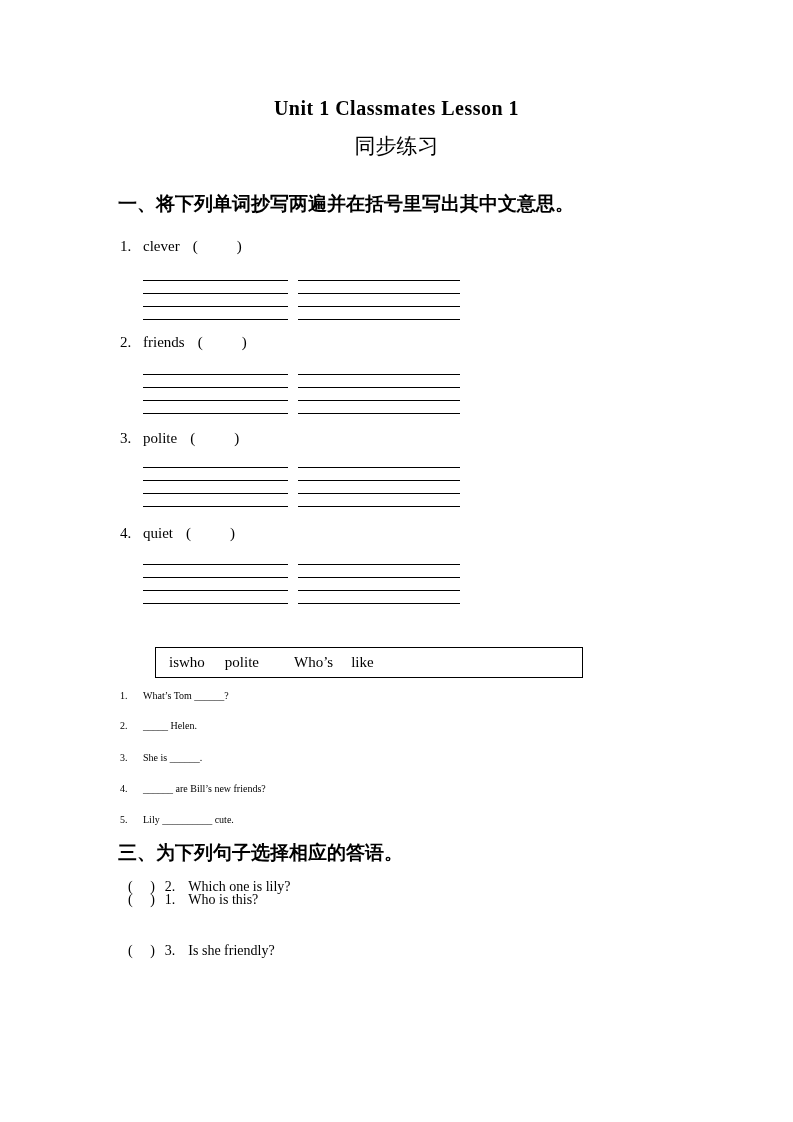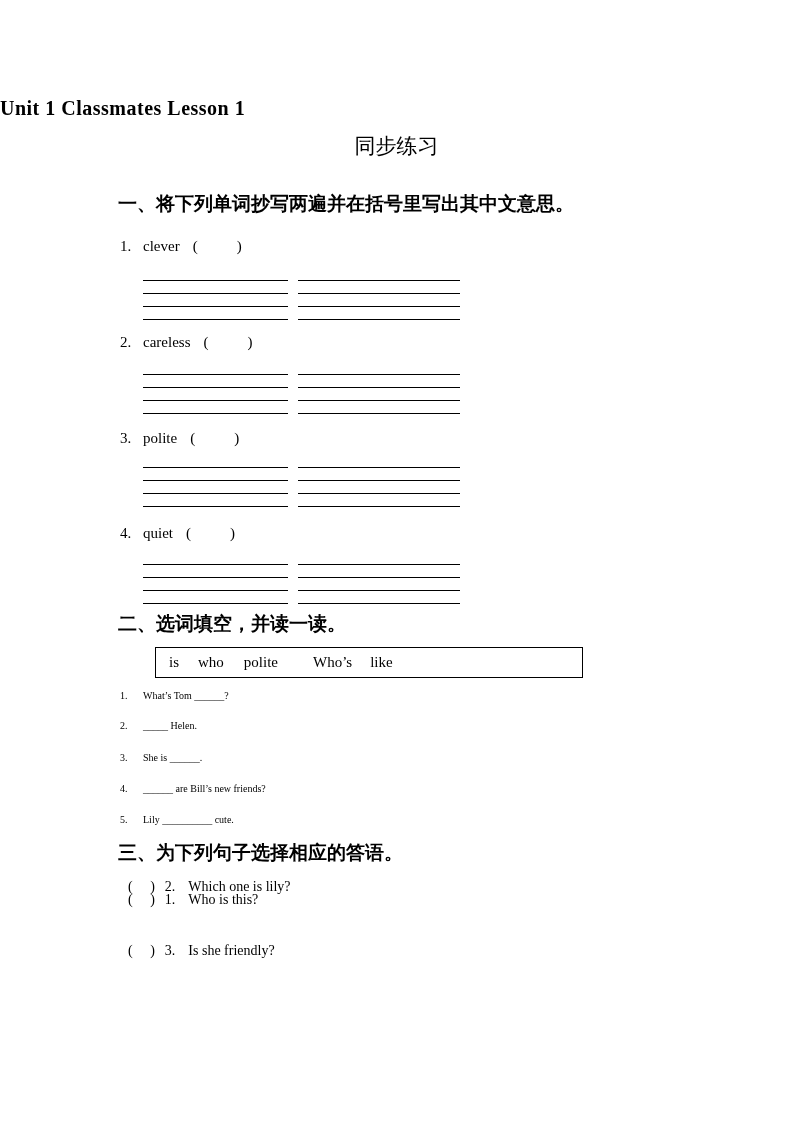--- a/index.html
+++ b/index.html
@@ -4,21 +4,21 @@
 <style>
   html,body { margin:0; padding:0; background:#e8e8e8; }
   .page {
     position:relative; width:793px; height:1122px; margin:0 auto;
     background:#ffffff; color:#000000;
     font-family:"Liberation Serif", serif; overflow:hidden;
   }
   .abs { position:absolute; }
 
   .title {
-    top:97px; left:0; width:100%; text-align:left;
+    top:97px; left:0; width:100%; text-align:center;
     font-size:20px; font-weight:bold; letter-spacing:0.5px;font-family:Liberation Serif, serif;
   }
   .subtitle {
     top:132px; left:0; width:100%; text-align:center;
     font-family:"Liberation Sans", sans-serif;
     font-size:21px; font-weight:normal;
   }
   .sec-heading {
     left:118px; font-family:"Liberation Sans", sans-serif;
     font-size:19px; font-weight:bold; white-space:nowrap;
@@ -43,21 +43,21 @@
   .write-grid .row { display:flex; gap:10px; }
   .write-grid .cell { height:12px; border-bottom:1.6px solid #000; }
   .write-grid .cell.l { width:145px; }
   .write-grid .cell.r { width:162px; }
 
   .word-box {
     left:155px; top:647px; width:413px; height:29px;
     border:1.8px solid #000; font-size:15px; line-height:29px;
     padding-left:13px; white-space:nowrap;
   }
-  .word-box span:nth-of-type(1) { margin-right:19px; }
+  .word-box span:nth-of-type(1) { }
   .word-box span:nth-of-type(2) { margin-right:20px; }
   .word-box span:nth-of-type(3) { margin-right:35px; }
   .word-box span:nth-of-type(4) { margin-right:18px; }
 
   .s2-item { left:120px; font-size:10px; white-space:nowrap; }
   #s2-item-1 { top:690px; }
   #s2-item-2 { top:720px; }
   #s2-item-3 { top:752px; }
   #s2-item-4 { top:783px; }
   #s2-item-5 { top:814px; }
@@ -96,21 +96,21 @@
         <div class="cell l"></div>
         <div class="cell r"></div>
       </div>
     <div class="row">
         <div class="cell l"></div>
         <div class="cell r"></div>
       </div>
   </div>
 
   <div id="word-item-2" class="abs word-item">
-    <span class="num">2.</span><span>careless</span><span class="br">(&nbsp;&nbsp;&nbsp;&nbsp;&nbsp;&nbsp;&nbsp;&nbsp;)</span>
+    <span class="num">2.</span><span>friends</span><span class="br">(&nbsp;&nbsp;&nbsp;&nbsp;&nbsp;&nbsp;&nbsp;&nbsp;)</span>
   </div>
   <div id="grid-2" class="abs write-grid">
     <div class="row">
         <div class="cell l"></div>
         <div class="cell r"></div>
       </div>
     <div class="row">
         <div class="cell l"></div>
         <div class="cell r"></div>
       </div>
@@ -161,21 +161,20 @@
     <div class="row">
         <div class="cell l"></div>
         <div class="cell r"></div>
       </div>
     <div class="row">
         <div class="cell l"></div>
         <div class="cell r"></div>
       </div>
   </div>
 
-  <div id="sec2-heading" class="abs sec-heading">二、选词填空，并读一读。</div>
 
   <div class="abs word-box">
     <span>is</span><span>who</span><span>polite</span><span>Who’s</span><span>like</span>
   </div>
 
   <div id="s2-item-1" class="abs s2-item">
     <span class="num">1.</span><span>What’s Tom ______?</span>
   </div>
   <div id="s2-item-2" class="abs s2-item">
     <span class="num">2.</span><span>_____ Helen.</span>

